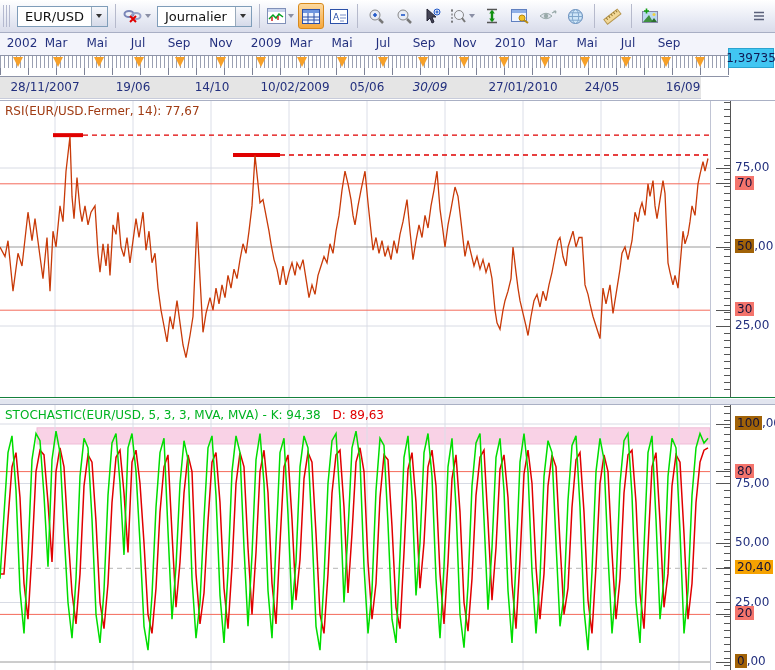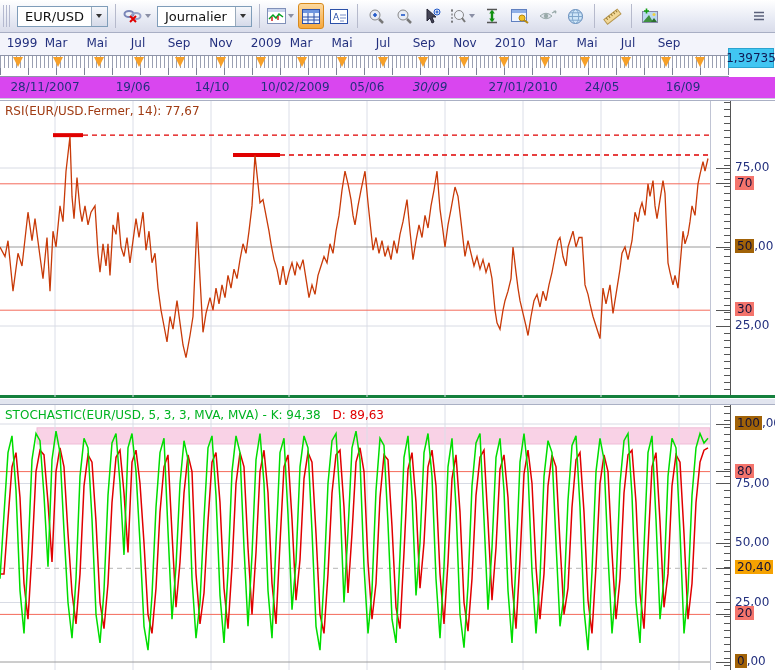--- a/index.html
+++ b/index.html
@@ -34,31 +34,31 @@
     font-size:12px;color:#23307e;white-space:nowrap;}
   #ruler{position:absolute;left:0;top:55px;width:729px;height:22px;background:#fff;
     border-top:1px solid #8e94a8;border-bottom:1px solid #8e94a8;
     background-image:
       repeating-linear-gradient(90deg,#9aa0b2 0 1px,transparent 1px 4px),
       repeating-linear-gradient(90deg,#7c8296 0 1px,transparent 1px 28px);
     background-size:100% 12px,100% 19px;background-repeat:no-repeat;}
   .tri-marker{position:absolute;top:1px;width:0;height:0;
     border-left:5px solid transparent;border-right:5px solid transparent;
     border-top:10px solid #f6a028;transform:translateX(-50%);}
-  #dates{position:absolute;left:0;top:77px;width:775px;height:22px;background:#d946ef;
+  #dates{position:absolute;left:0;top:77px;width:701px;height:22px;background:#e5e5e5;
     border-bottom:1px solid #c8ccdb;}
   #dates span{position:absolute;top:3px;transform:translateX(-50%);
     font-size:12px;color:#23307e;white-space:nowrap;}
   #pricebox{position:absolute;right:1px;top:48px;width:46px;height:20px;
     background:#41c6f2;border:1px solid #2aa3cf;color:#101a55;font-size:12px;
     display:flex;align-items:center;justify-content:center;}
 
   
   .panel{position:absolute;left:0;width:775px;background:#fff;
-    border-top:1px solid #aab0c4;border-bottom:3px solid #15803d;}
+    border-top:1px solid #aab0c4;border-bottom:1px solid #15803d;}
   .panel svg.plot{position:absolute;left:0;top:0;}
   .ptitle{position:absolute;left:5px;top:3px;font-size:12px;white-space:nowrap;z-index:5;}
   .axiscol{position:absolute;left:710px;top:0;bottom:0;width:21px;
     border-left:1px solid #c0c4d4;border-right:1px solid #555;background:#fff;}
   .axiscol .minor{position:absolute;right:0;top:1px;bottom:1px;width:6px;
     background:repeating-linear-gradient(180deg,#555 0 1px,transparent 1px 7px);}
   .majortick{position:absolute;right:0;width:14px;height:1px;background:#555;}
   .alabel{position:absolute;left:735px;font-size:12px;color:#23307e;
     line-height:13px;white-space:nowrap;}
   .hl{padding:0 2px;color:#14123a;}
@@ -216,21 +216,21 @@
 
     <div class="spacer"></div>
     <div class="tbtn">
       <svg width="12" height="12">
         <path d="M1 2.5 h10 M1 6 h10 M1 9.5 h10" stroke="#5a607a" stroke-width="1.4"></path>
       </svg>
     </div>
   </div>
 
   <div id="months">
-      <span style="left: 22px;">1999</span>
+      <span style="left: 22px;">2002</span>
       <span style="left: 56px;">Mar</span>
       <span style="left: 97px;">Mai</span>
       <span style="left: 138px;">Jul</span>
       <span style="left: 179px;">Sep</span>
       <span style="left: 221px;">Nov</span>
       <span style="left: 266px;">2009</span>
       <span style="left: 301px;">Mar</span>
       <span style="left: 342px;">Mai</span>
       <span style="left: 383px;">Jul</span>
       <span style="left: 424px;">Sep</span>

